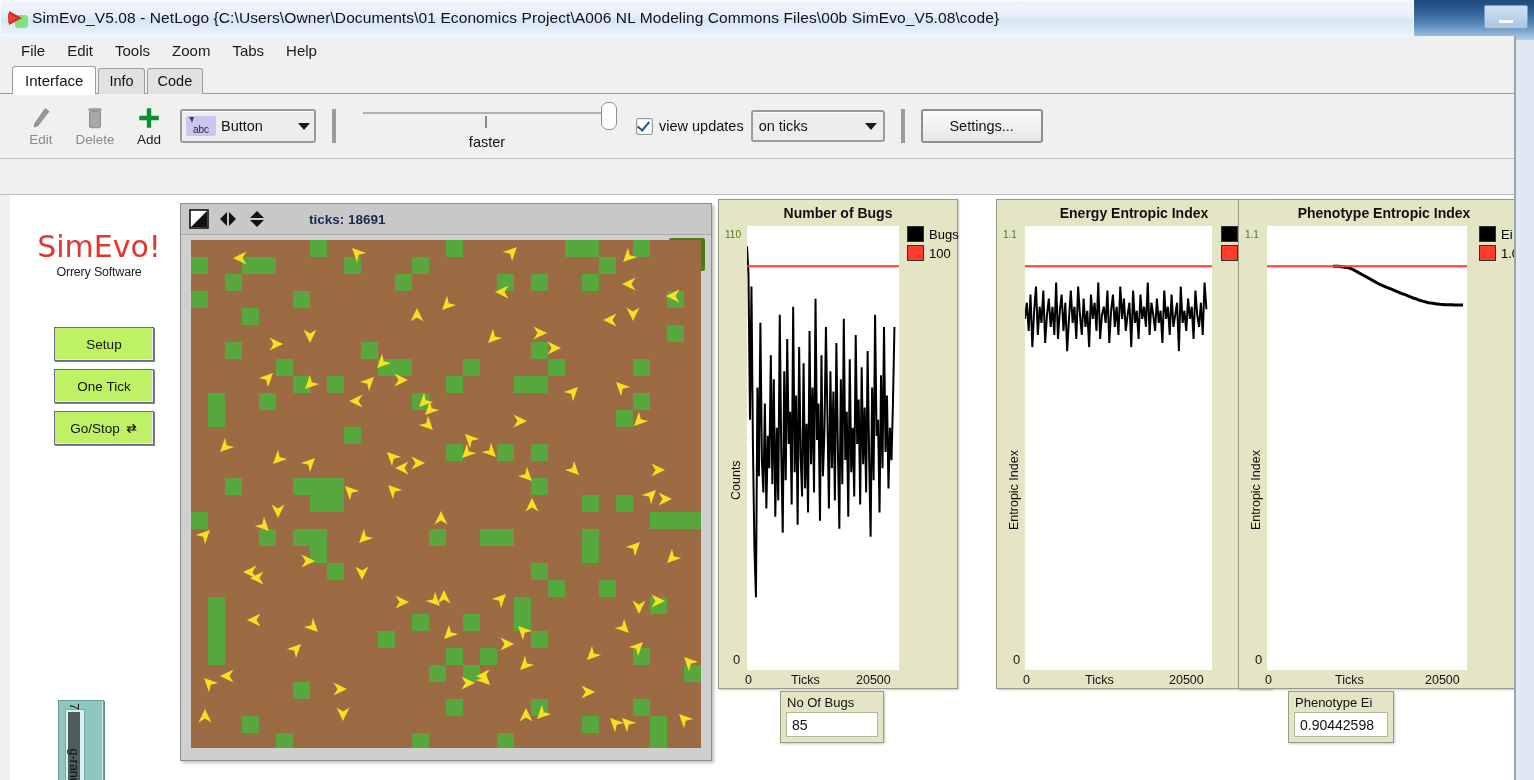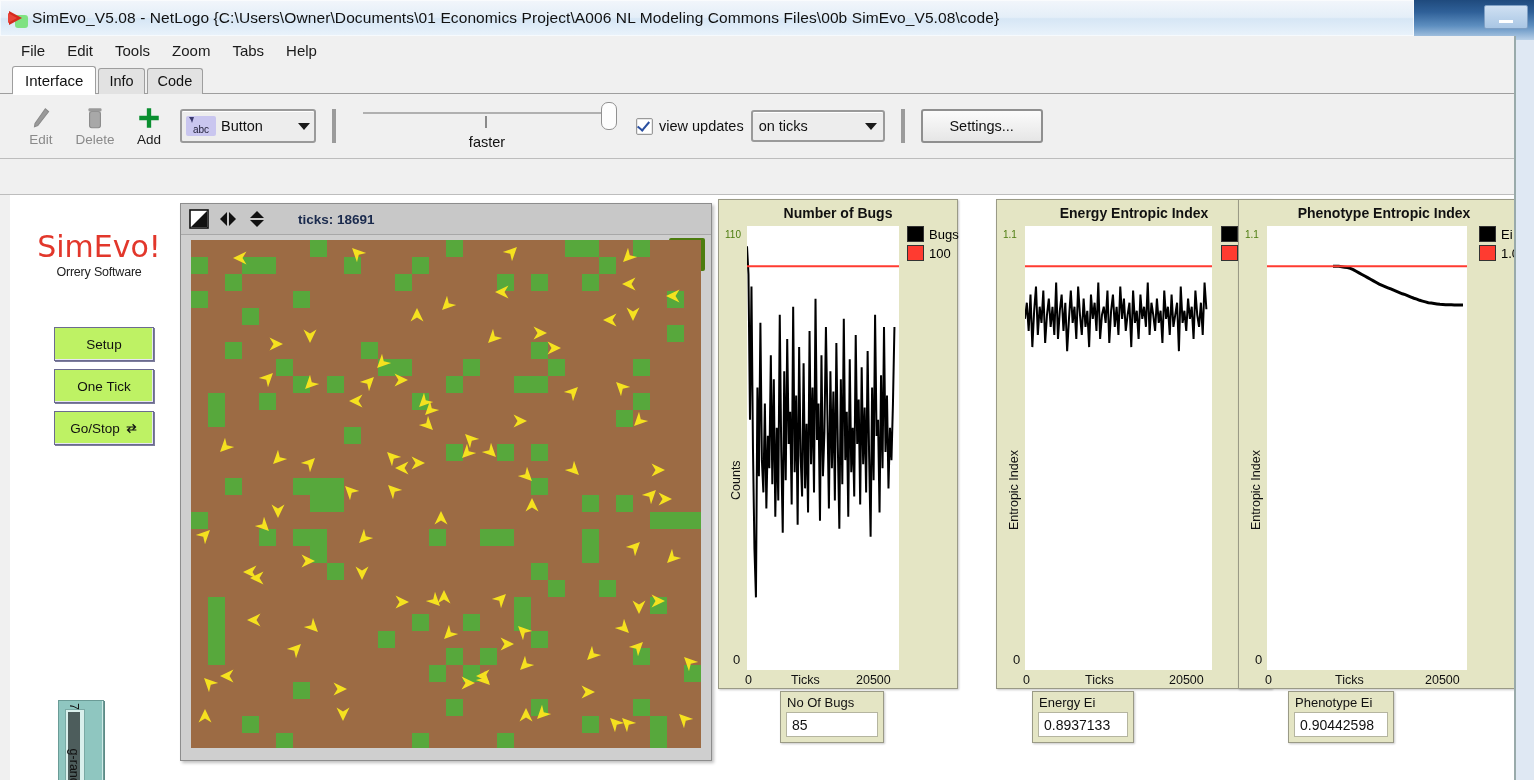--- a/index.html
+++ b/index.html
@@ -199,21 +199,21 @@
   .view{
     position:absolute;left:180px;top:200px;width:530px;height:556px;
     background:#cfcfcf;border:1px solid #8d8d8d;
     box-shadow:2px 2px 3px rgba(0,0,0,.25);
   }
   .view-header{
     height:30px;background:#c8c8c8;display:flex;align-items:center;
     padding:0 8px;gap:9px;border-bottom:1px solid #a8a8a8;position:relative;
   }
   .vh-ico{width:20px;height:20px;display:block;}
-  .view-ticks{font-size:13.5px;color:#1a2a4d;margin-left:22px;font-weight:bold;}
+  .view-ticks{font-size:13.5px;color:#1a2a4d;margin-left:33px;font-weight:bold;}
   .btn3d{
     position:absolute;right:6px;top:4px;width:24px;height:21px;
     border:6px solid #4d7c0f;background:#e9e9e9;font-size:10px;color:#111;
     display:flex;align-items:center;justify-content:center;border-radius:2px;margin-top:30px;
   }
   .world{
     position:absolute;left:10px;top:36px;width:510px;height:508px;
     background:#9c6b44;overflow:hidden;
   }
   .patch{position:absolute;background:#57a83c;}
@@ -843,24 +843,20 @@
         </div>
         <div class="plot-x0" style="left:26px;top:473px;">0</div>
         <div class="plot-xlabel" style="left:96px;top:473px;">Ticks</div>
         <div class="plot-x1" style="left:186px;top:473px;">20500</div>
       </div>
 
       <div class="monitor" style="left:780px;top:496px;width:102px;height:50px;">
         <span class="mon-label">No Of Bugs</span>
         <span class="mon-value">85</span>
       </div>
-      <div class="monitor" style="left:1032px;top:496px;width:100px;height:50px;">
-        <span class="mon-label">Energy Ei</span>
-        <span class="mon-value">0.8937133</span>
-      </div>
       <div class="monitor" style="left:1288px;top:496px;width:104px;height:50px;">
         <span class="mon-label">Phenotype Ei</span>
         <span class="mon-value">0.90442598</span>
       </div>
 
     </div>
   </div>
 </div>
 
 </body></html>

